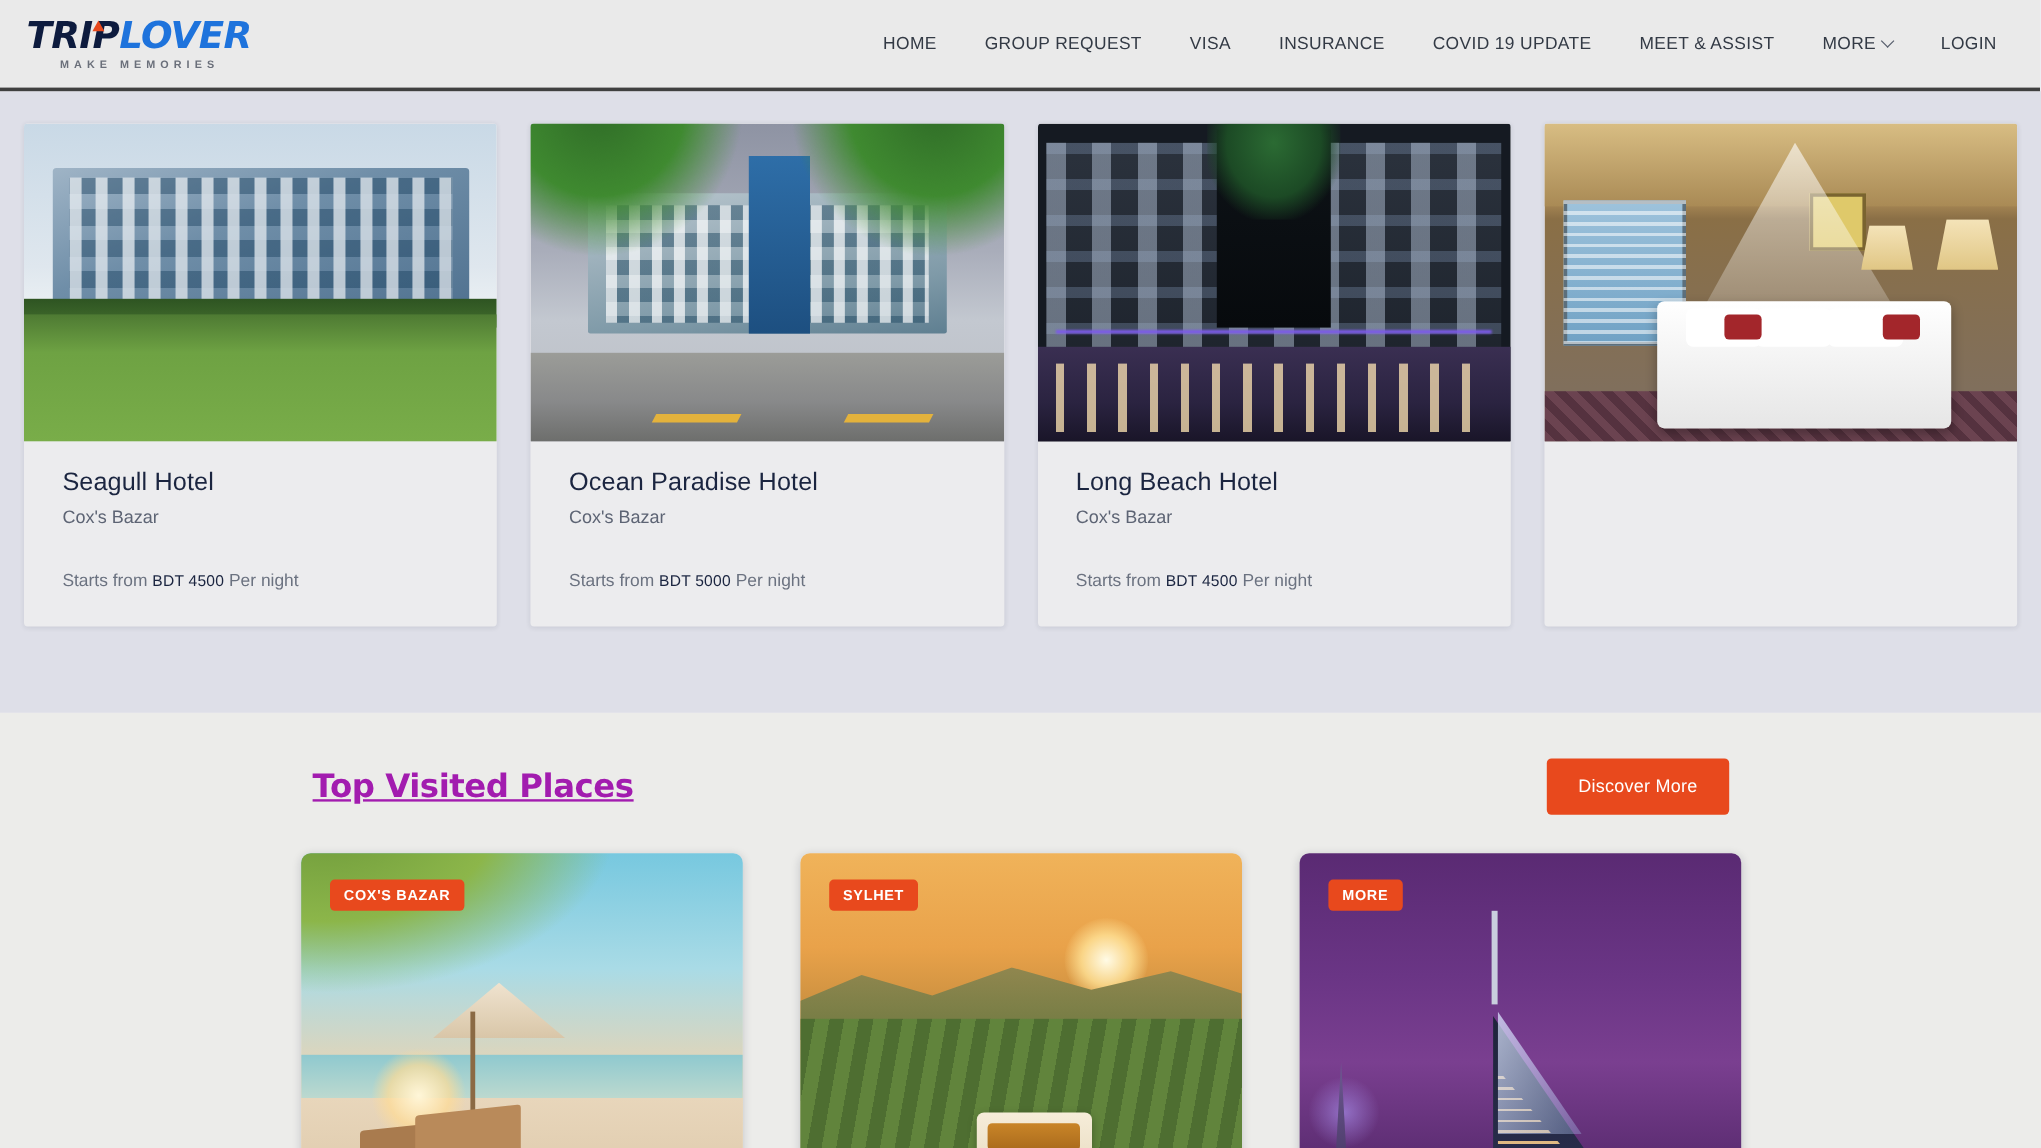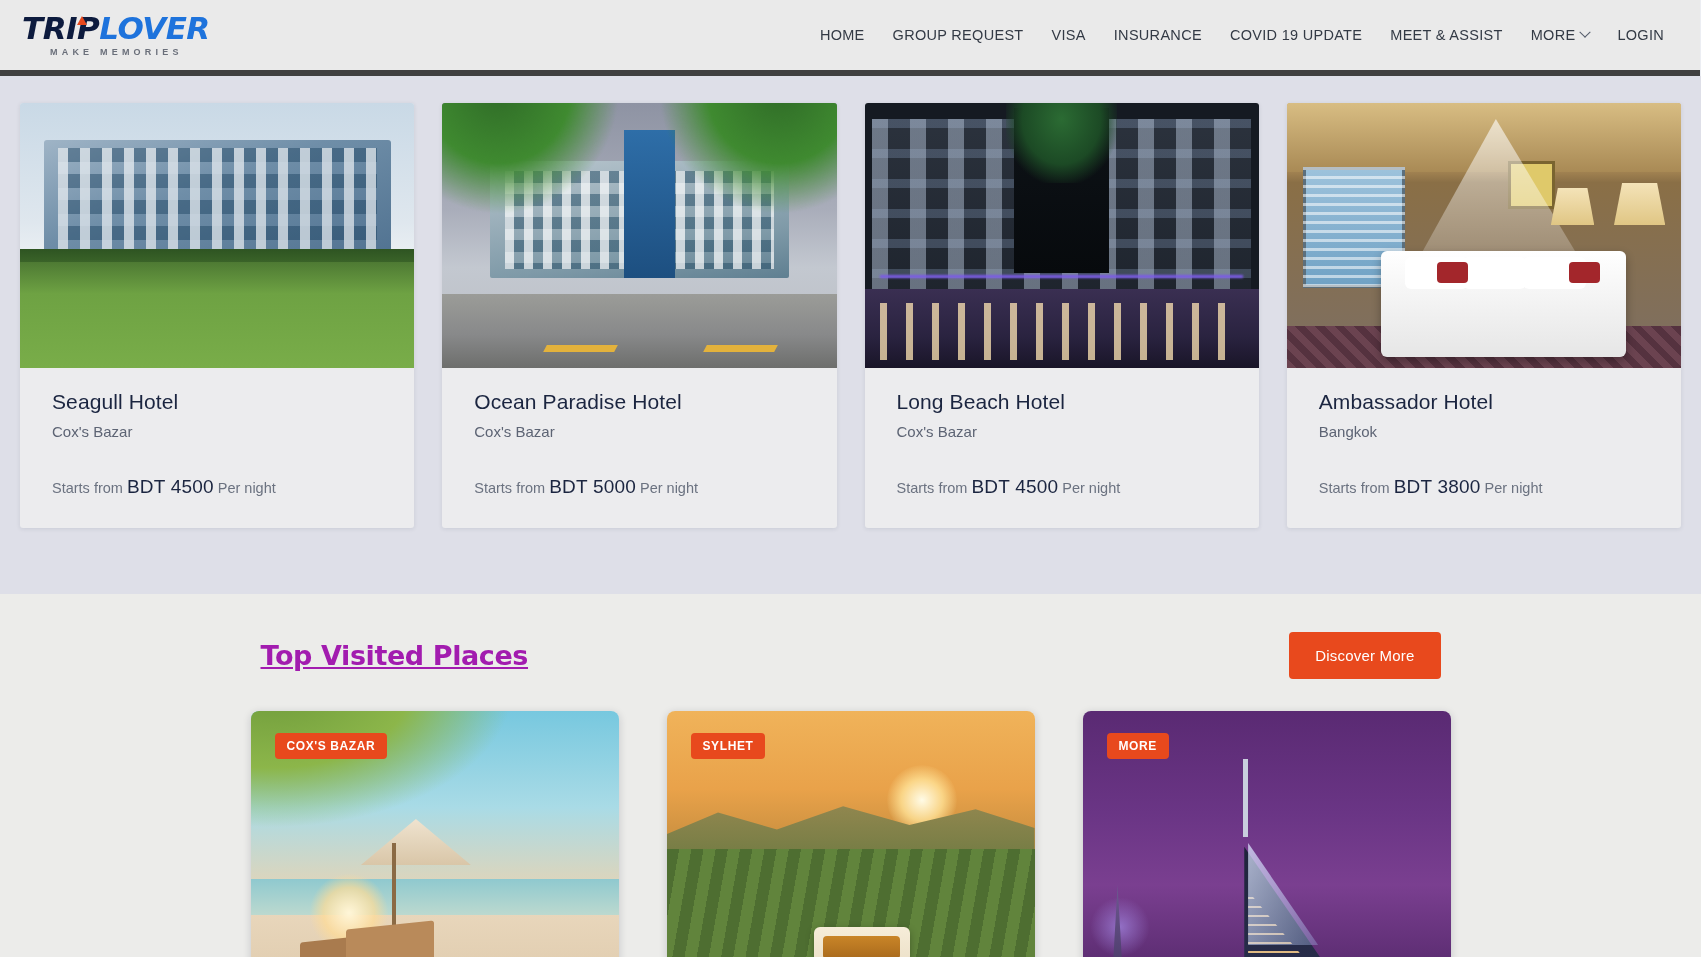--- a/index.html
+++ b/index.html
@@ -11,21 +11,21 @@
     font-family: "Liberation Sans", sans-serif;
     background: #eceef3;
   }
 
   
   .site-header {
     position: relative;
     width: 1700px;
     height: 76px;
     background: #eaeaea;
-    border-bottom: 6px solid #404040;
+    border-bottom: 3px solid #404040;
     display: flex;
     align-items: center;
   }
   .logo-wrap {
     margin-left: 22px;
     display: flex;
     flex-direction: column;
     align-items: flex-start;
     line-height: 1;
     user-select: none;
@@ -58,21 +58,21 @@
     margin-top: 4px;
     margin-left: 28px;
     font-weight: 600;
   }
 
   .main-nav {
     margin-left: auto;
     margin-right: 22px;
     display: flex;
     align-items: center;
-    gap: 0px;
+    gap: 12px;
   }
   .nav-item {
     font-size: 14.5px;
     letter-spacing: 0.3px;
     color: #333a45;
     padding: 8px 14px;
     cursor: pointer;
     white-space: nowrap;
     display: flex;
     align-items: center;
@@ -123,21 +123,21 @@
   .hotel-city {
     font-size: 15px;
     color: #5d6474;
     margin-bottom: 36px;
   }
   .hotel-price {
     font-size: 14.5px;
     color: #6b7280;
   }
   .hotel-price .amt {
-    font-size: 19px;
+    font-size: 13px;
     color: #1b2540;
     font-weight: 400;
     margin: 12px 4px;
     letter-spacing: 0.2px;
   }
 
   
   .scene { position: absolute; inset: 0; }
 
   
@@ -546,27 +546,20 @@
             <div class="art"></div>
           <div class="canopy"></div>
             <div class="lamp"></div>
             <div class="lamp l2"></div>
           <div class="carpet"></div>
             <div class="bed"></div>
           <div class="pillow"></div>
             <div class="redcush"></div>
         </div>
       </div>
-      <div class="hotel-body">
-        <div class="hotel-name">Ambassador Hotel</div>
-        <div class="hotel-city">Bangkok</div>
-        <div class="hotel-price">
-          <span>Starts from</span><span class="amt">BDT 3800</span><span>Per night</span>
-        </div>
-      </div>
     </article>
 
   </div>
 </section>
 
 <section class="places-section">
 
   <div class="places-head">
     <h2 class="places-title">Top Visited Places</h2>
     <button class="discover-btn">Discover More</button>

